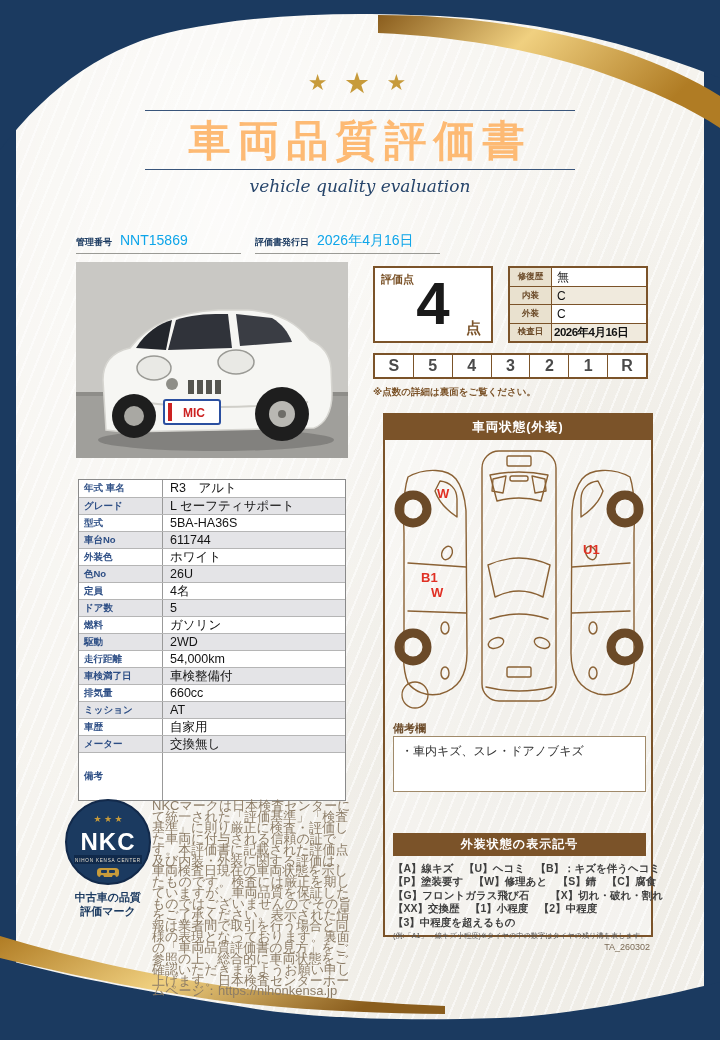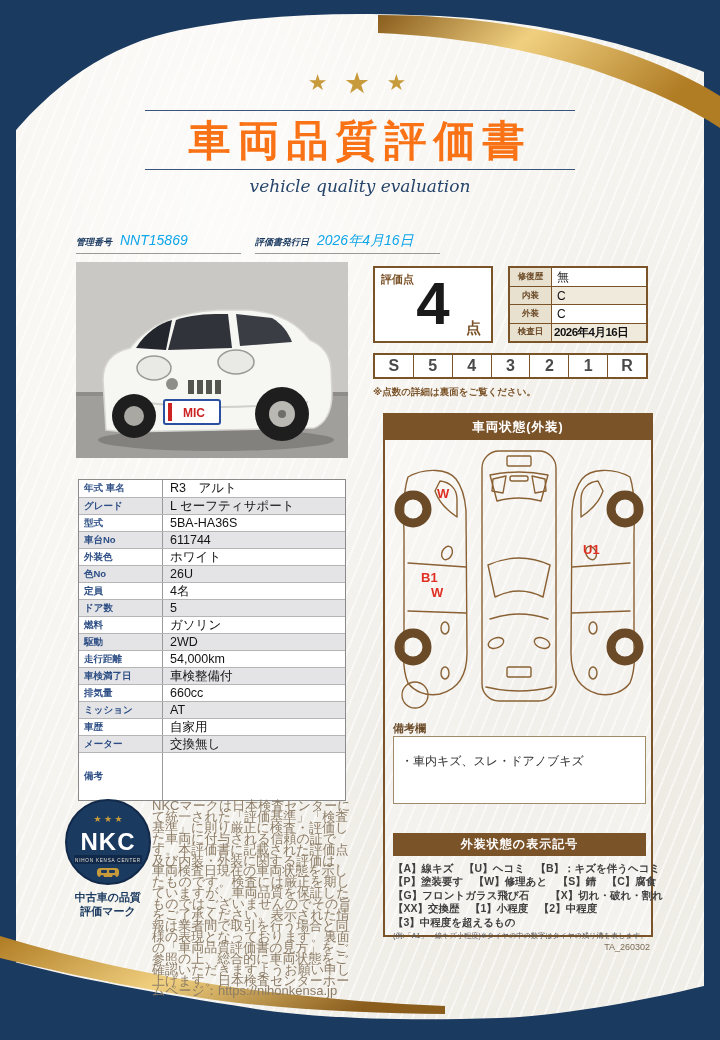--- a/index.html
+++ b/index.html
@@ -19,25 +19,25 @@
   .deco.bottom { bottom:0; }
   .content { position:absolute; inset:0; z-index:3; }
 
   
   .stars { position:absolute; top:66px; left:0; width:100%; text-align:center; color:#c79b3b; letter-spacing:6px; }
   .stars .s1,.stars .s3 { font-size:22px; vertical-align:middle; }
   .stars .s2 { font-size:29px; vertical-align:middle; }
   .hr { position:absolute; left:145px; width:430px; height:1px; background:#39557b; }
   .hr1 { top:110px; } .hr2 { top:169px; }
   .title { position:absolute; top:113px; left:0; width:100%; text-align:center;
-    font-family:"DejaVu Serif","Liberation Serif",serif; font-weight:700; font-size:42px; color:#f97316; letter-spacing:7px; }
+    font-family:"DejaVu Serif","Liberation Serif",serif; font-weight:700; font-size:42px; color:#fdba74; letter-spacing:7px; }
   .subtitle { position:absolute; top:176px; left:0; width:100%; text-align:center;
     font-family:"DejaVu Serif","Liberation Serif",serif; font-style:italic; font-size:17px; color:#27456b; }
 
-  .hfields { position:absolute; top:232px; left:76px; display:flex; gap:14px;font-style:italic; }
+  .hfields { position:absolute; top:232px; left:76px; display:flex; gap:14px; }
   .hgroup { display:flex; align-items:baseline; gap:8px; border-bottom:1px solid #9a9a95; padding:0 10px 3px 0; }
   .hlabel { font-size:9px; font-weight:700; color:#1b3a60; }
   .hvalue { font-size:14px; color:#0ea5e9; }
   .hg1 { width:165px; } .hg2 { width:185px; }
 
   
   .photo { position:absolute; left:76px; top:262px; width:272px; height:196px; }
 
   
   .scorebox { position:absolute; left:373px; top:266px; width:120px; height:77px; background:#fff; border:2px solid #7b5329; }
@@ -77,22 +77,22 @@
   .panel { position:absolute; left:383px; top:413px; width:270px; height:524px; border:2px solid #7b5329; background:rgba(255,255,255,.35); }
   .panel-header { height:25px; background:#7b5329; color:#fff; font-size:12.5px; font-weight:700;
     display:flex; align-items:center; justify-content:center; letter-spacing:1px; }
   .diagram { position:absolute; left:5px; top:28px; width:258px; height:272px; }
   .mark { position:absolute; color:#e03024; font-weight:700; font-size:13px; line-height:1; z-index:4; }
   .mark-w1 { left:52px; top:72px; }
   .mark-b1 { left:36px; top:156px; }
   .mark-w2 { left:46px; top:171px; }
   .mark-u1 { left:198px; top:128px; }
   .remarks-label { position:absolute; left:8px; top:306px; font-size:11px; font-weight:700; color:#6b4a28; }
-  .remarks-box { position:absolute; left:8px; top:321px; width:253px; height:68px; background:#fff; border:1px solid #a08a6a;
-    font-size:12px; color:#333; padding:16px 7px; }
+  .remarks-box { position:absolute; left:8px; top:321px; width:253px; height:56px; background:#fff; border:1px solid #a08a6a;
+    font-size:12px; color:#333; padding:6px 7px; }
   .legend-header { position:absolute; left:8px; top:418px; width:253px; height:23px; background:#7b5329; color:#fff;
     font-size:12px; font-weight:700; display:flex; align-items:center; justify-content:center; letter-spacing:1px; }
   .legend-body { position:absolute; left:8px; top:447px; width:255px; }
   .legend-line { font-size:10.5px; font-weight:700; color:#3f3f3f; line-height:13.4px; white-space:nowrap; }
   .legend-note { font-size:7.2px; color:#555; margin-top:2px; white-space:nowrap; }
   .doc-code { position:absolute; left:520px; top:942px; width:130px; text-align:right; font-size:9px; color:#7a6a55; }
 
   
   .nkc-logo { position:absolute; left:64px; top:798px; width:88px; height:88px; }
   .nkc-caption { position:absolute; left:54px; top:890px; width:108px; text-align:center;

